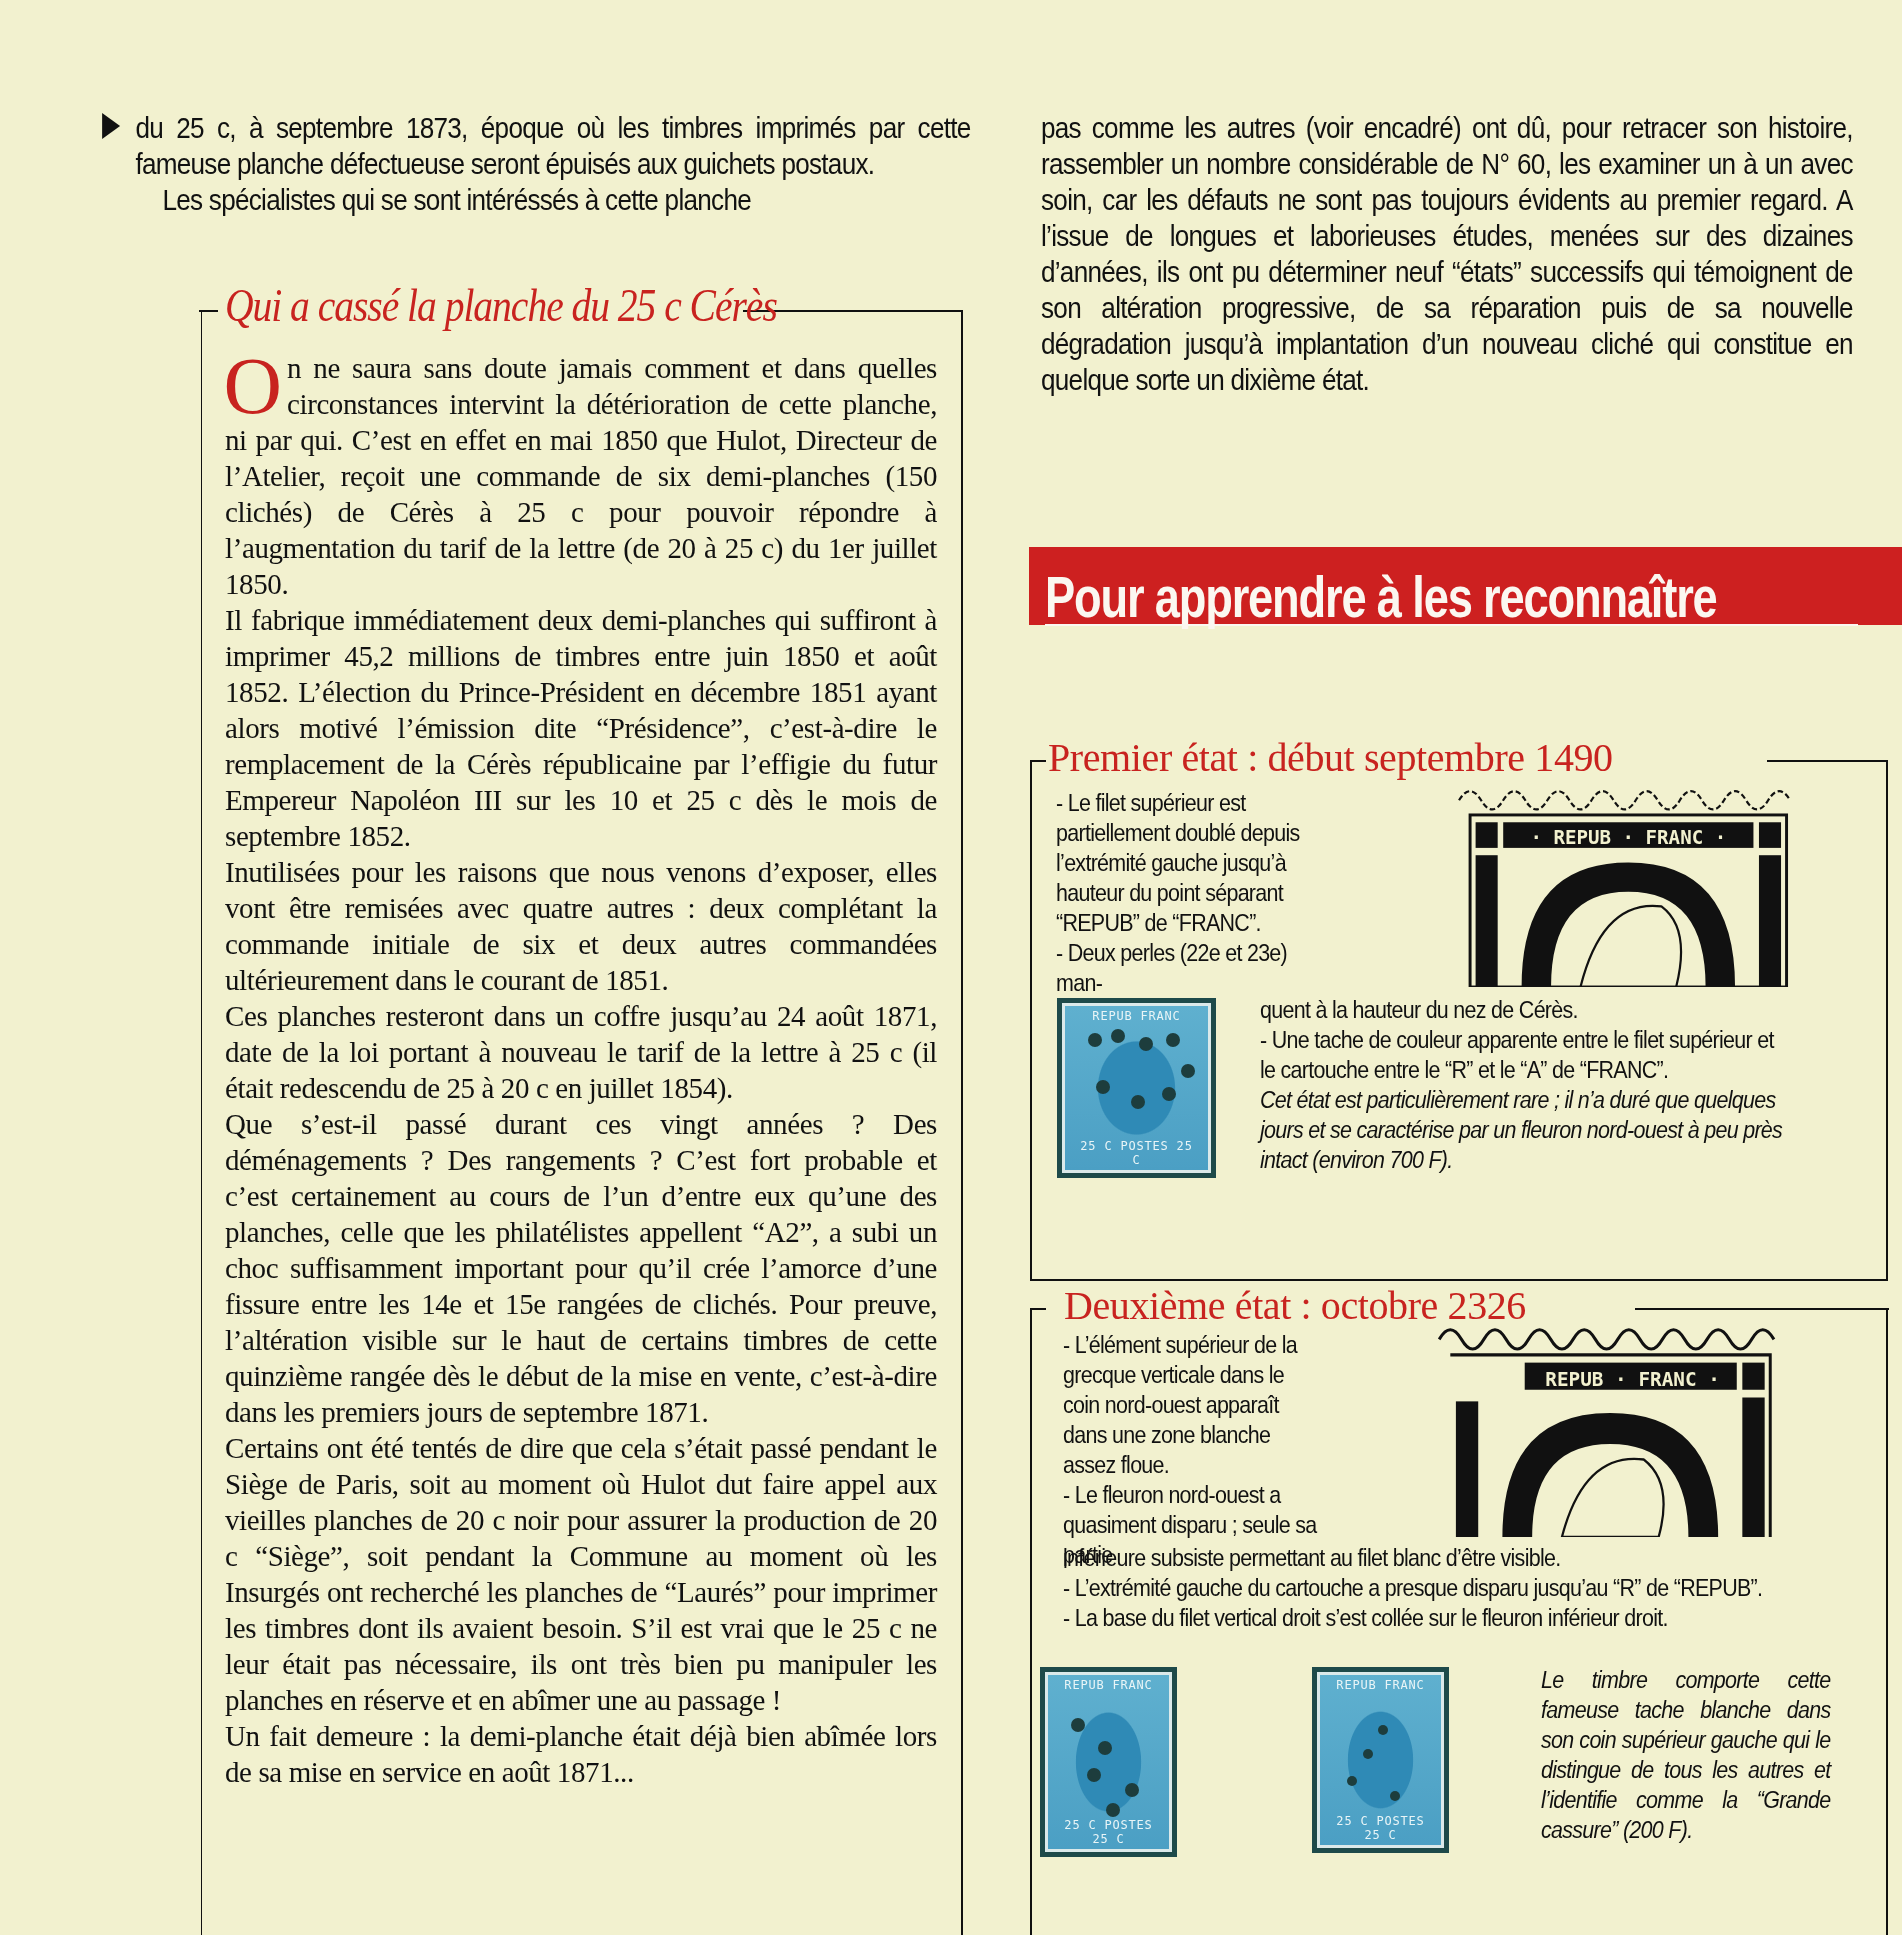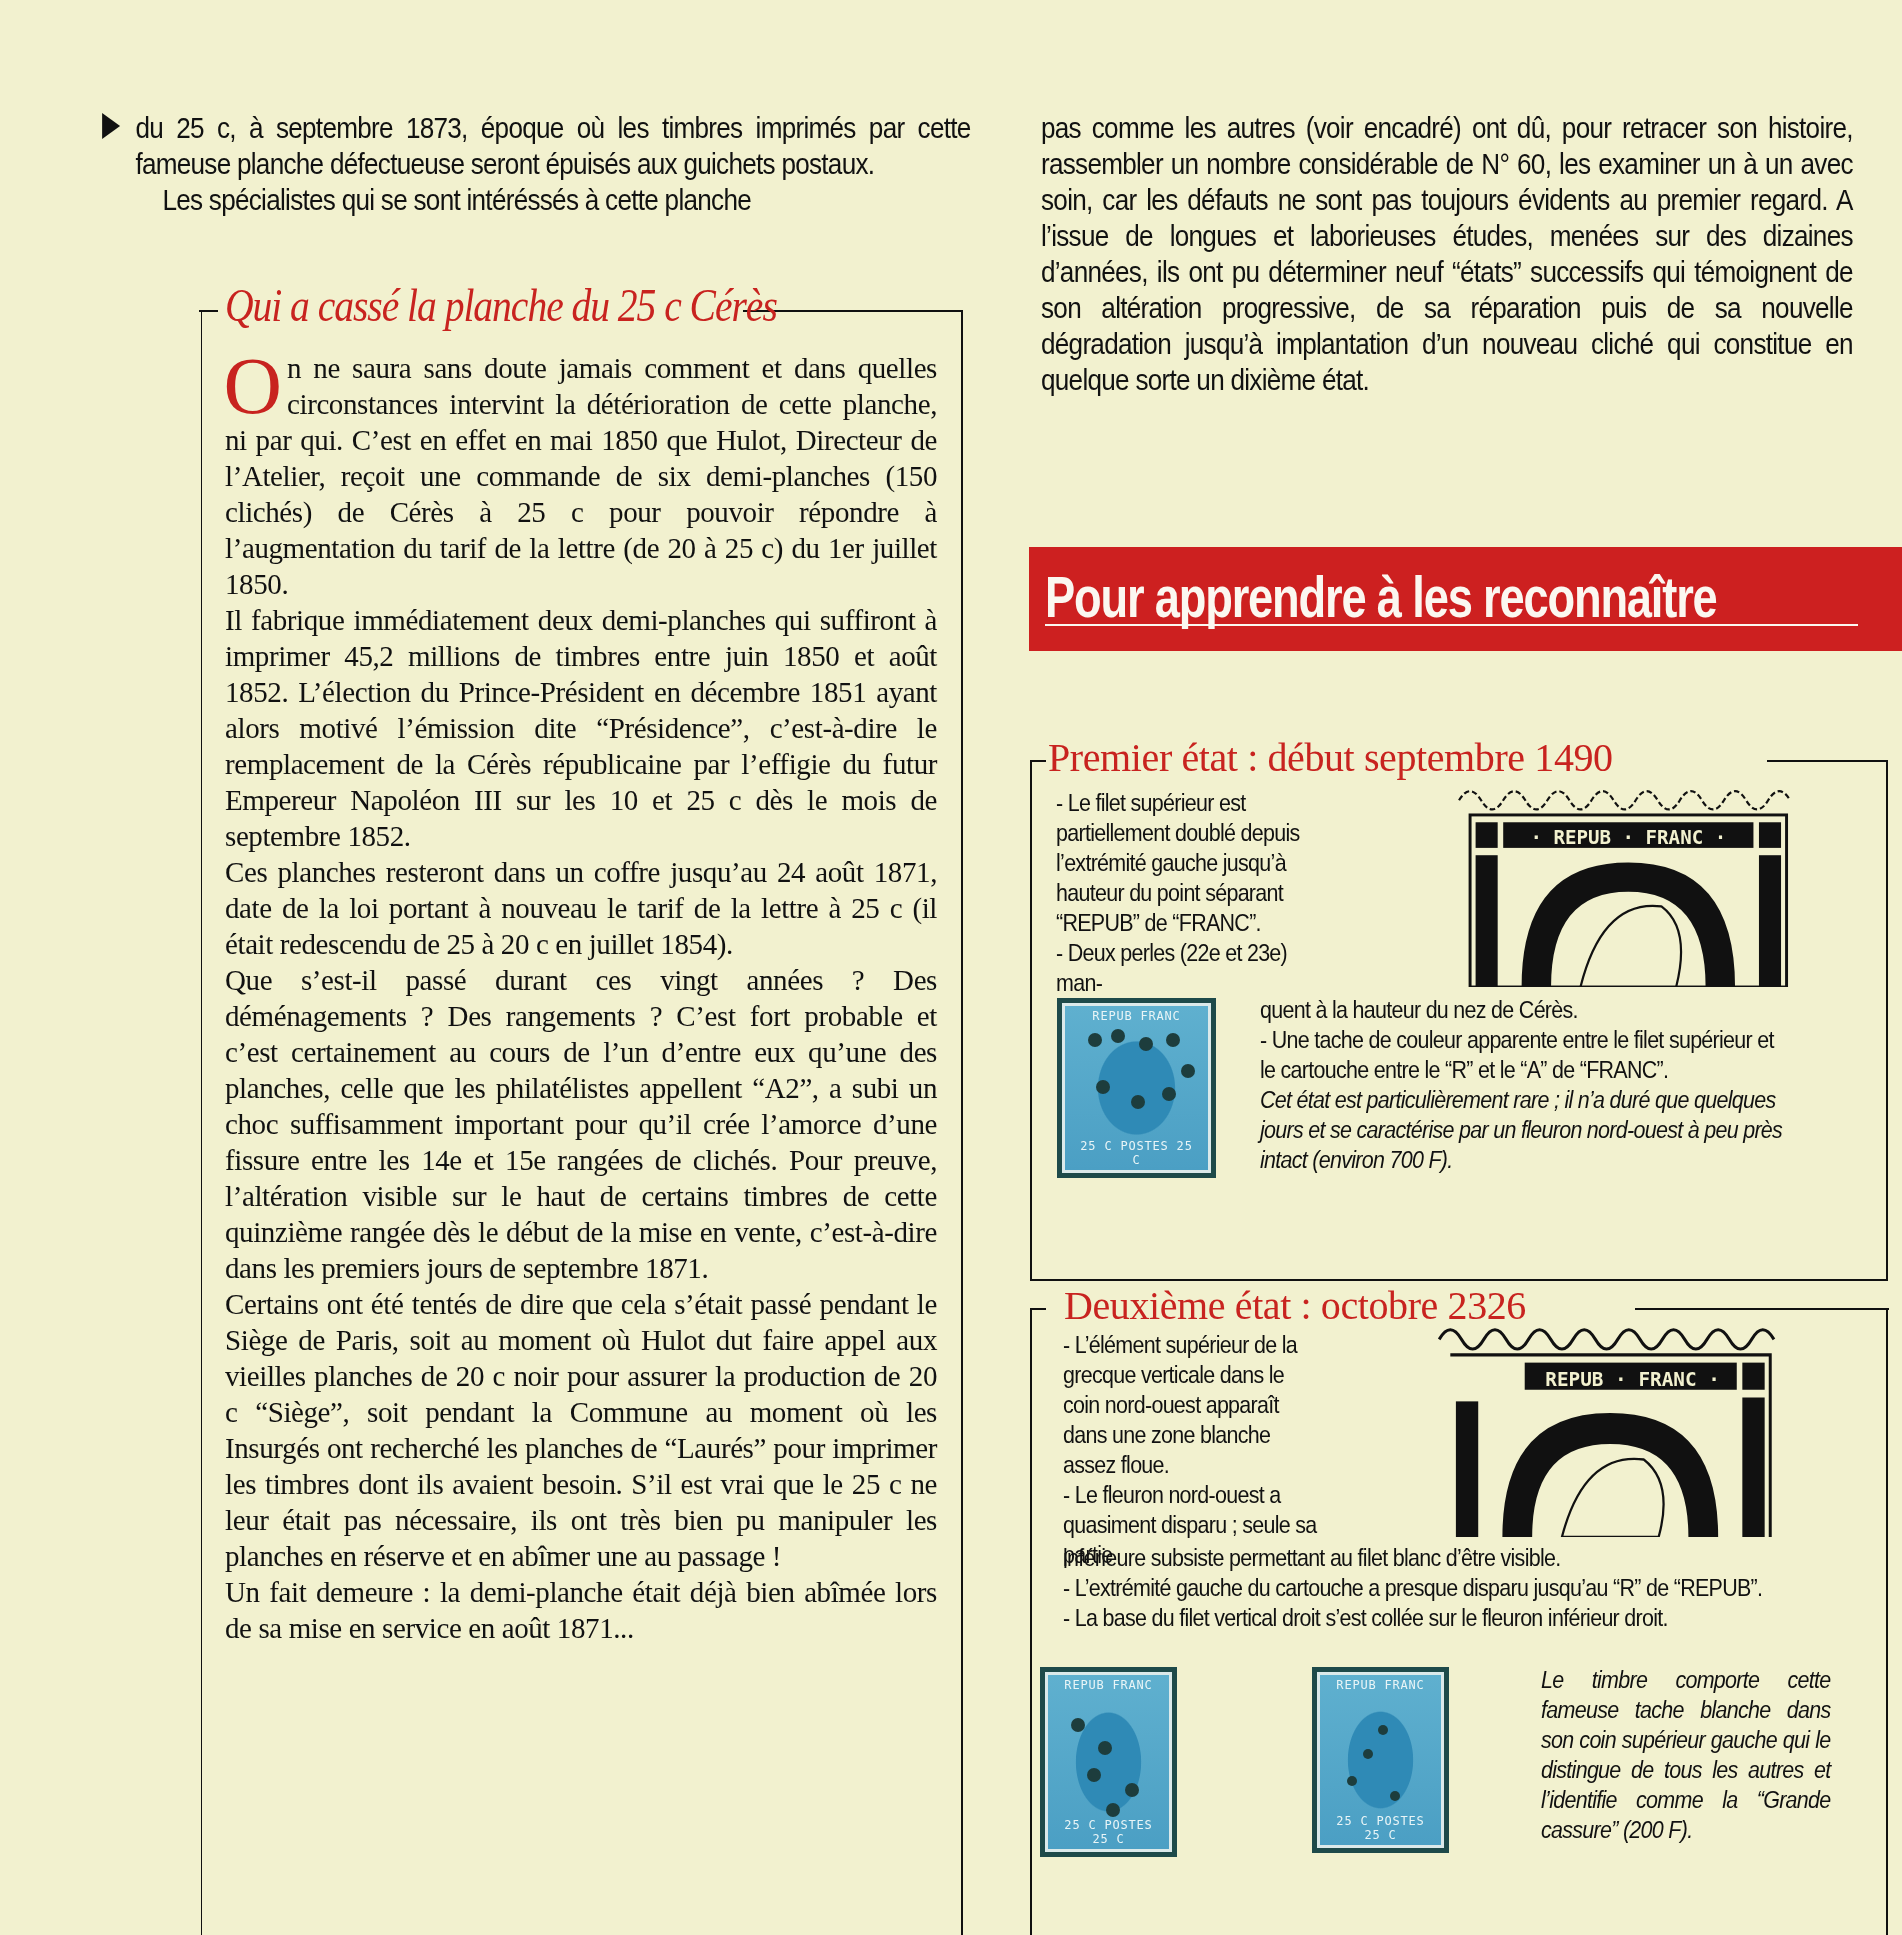--- a/index.html
+++ b/index.html
@@ -52,21 +52,21 @@
     letter-spacing: -0.4px;
   }
   .box-body p { margin: 0; }
   .dropcap {
     float: left; font-size: 81px; line-height: 66px; color: #c8231f;
     margin: 3.1px 5.4px 0 -1.5px; font-family: "Liberation Serif", serif;
   }
 
   
   .banner {
-    left: 1029px; top: 547px; width: 873px; height: 104px;
+    left: 1029px; top: 547px; width: 873px; height: 78px;
     background: #cd2020;
   }
   .banner-title {
     position: absolute; left: 15.5px; top: 15.5px;
     font-family: "Liberation Sans", sans-serif; font-weight: bold;
     font-size: 58px; color: #fbf7f0; letter-spacing: -1.5px;
     transform: scaleX(0.78); transform-origin: left top; white-space: nowrap;
   }
   .banner-underline {
     position: absolute; left: 15.5px; top: 75px; width: 813px; height: 2.3px;
@@ -118,20 +118,21 @@
 <p class="abs rtop">pas comme les autres (voir encadré) ont dû, pour retracer son histoire, rassembler un nombre considérable de N° 60, les examiner un à un avec soin, car les défauts ne sont pas toujours évidents au premier regard. A l’issue de longues et laborieuses études, menées sur des dizaines d’années, ils ont pu déterminer neuf “états” successifs qui témoignent de son altération progressive, de sa réparation puis de sa nouvelle dégradation jusqu’à implantation d’un nouveau cliché qui constitue en quelque sorte un dixième état.</p>
 
 <div class="abs box"></div>
 <div class="abs box-top-left"></div>
 <div class="abs box-top-right"></div>
 <div class="abs box-title">Qui a cassé la planche du 25 c Cérès</div>
 
 <div class="abs box-body">
   <p><span class="dropcap">O</span><span>n ne saura sans doute jamais comment et dans quelles circonstances intervint la détérioration de cette planche, ni par qui. C’est en effet en mai 1850 que Hulot, Directeur de l’Atelier, reçoit une commande de six demi-planches (150 clichés) de Cérès à 25 c pour pouvoir répondre à l’augmentation du tarif de la lettre (de 20 à 25 c) du 1er juillet 1850.</span></p>
   <p>Il fabrique immédiatement deux demi-planches qui suffiront à imprimer 45,2 millions de timbres entre juin 1850 et août 1852. L’élection du Prince-Président en décembre 1851 ayant alors motivé l’émission dite “Présidence”, c’est-à-dire le remplacement de la Cérès républicaine par l’effigie du futur Empereur Napoléon III sur les 10 et 25 c dès le mois de septembre 1852.</p>
+  <p>Inutilisées pour les raisons que nous venons d’exposer, elles vont être remisées avec quatre autres : deux complétant la commande initiale de six et deux autres commandées ultérieurement dans le courant de 1851.</p>
   <p>Ces planches resteront dans un coffre jusqu’au 24 août 1871, date de la loi portant à nouveau le tarif de la lettre à 25 c (il était redescendu de 25 à 20 c en juillet 1854).</p>
   <p>Que s’est-il passé durant ces vingt années ? Des déménagements ? Des rangements ? C’est fort probable et c’est certainement au cours de l’un d’entre eux qu’une des planches, celle que les philatélistes appellent “A2”, a subi un choc suffisamment important pour qu’il crée l’amorce d’une fissure entre les 14e et 15e rangées de clichés. Pour preuve, l’altération visible sur le haut de certains timbres de cette quinzième rangée dès le début de la mise en vente, c’est-à-dire dans les premiers jours de septembre 1871.</p>
   <p>Certains ont été tentés de dire que cela s’était passé pendant le Siège de Paris, soit au moment où Hulot dut faire appel aux vieilles planches de 20 c noir pour assurer la production de 20 c “Siège”, soit pendant la Commune au moment où les Insurgés ont recherché les planches de “Laurés” pour imprimer les timbres dont ils avaient besoin. S’il est vrai que le 25 c ne leur était pas nécessaire, ils ont très bien pu manipuler les planches en réserve et en abîmer une au passage !</p>
   <p>Un fait demeure : la demi-planche était déjà bien abîmée lors de sa mise en service en août 1871...</p>
 
 </div>
 
 <div class="abs banner">
   <div class="banner-title">Pour apprendre à les reconnaître</div>
   <div class="banner-underline"></div>

